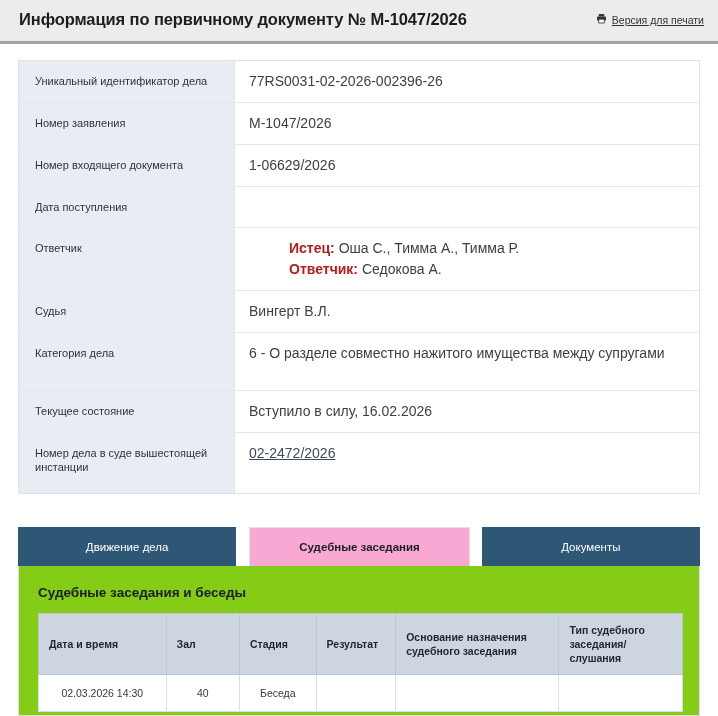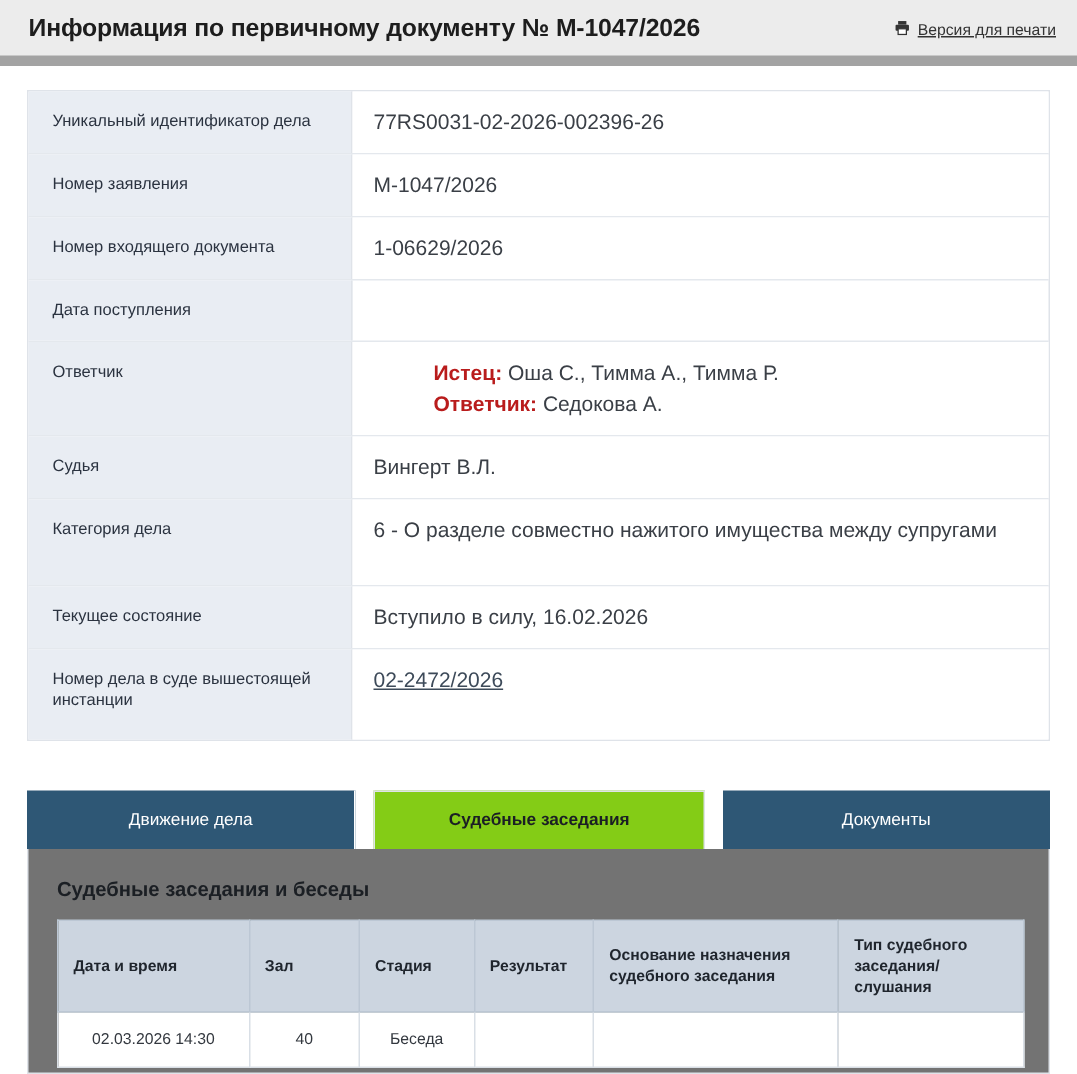--- a/index.html
+++ b/index.html
@@ -9,21 +9,21 @@
     background: #ffffff;
     font-family: "Liberation Sans", sans-serif;
     overflow: hidden;
   }
 
   
   .page-header {
     position: relative;
     height: 44px;
     background: #ececec;
-    border-bottom: 7px solid #a3a3a3;
+    border-bottom: 3px solid #a3a3a3;
   }
   .page-title {
     position: absolute;
     left: 19px; top: 10px;
     font-size: 16.5px;
     font-weight: bold;
     color: #1d1d1d;
     letter-spacing: -0.1px;
     white-space: nowrap;
   }
@@ -100,35 +100,35 @@
     align-items: center;
     justify-content: center;
     background: #2e5775;
     color: #ffffff;
     font-size: 11.5px;
     cursor: pointer;
     border-right: 1px solid #ffffff;
   }
   .tab:last-child { border-right: none; }
   .tab.active {
-    background: #84cc16;
+    background: #f9a8d4;
     color: #1b1f24;
     font-weight: bold;
     border-top: 1px solid #dfe3e9;
     border-left: 1px solid #dfe3e9;
     border-right: 1px solid #dfe3e9;
   }
 
   
   .tab-panel {
     position: absolute;
     left: 18px; top: 566px;
     width: 682px;
     height: 150px;
-    background: #737373;
+    background: #84cc16;
     border: 1px solid #dfe3e9;
     border-top: none;
     padding: 19px 19px 0 19px;
   }
   .panel-title {
     font-size: 13.5px;
     font-weight: bold;
     color: #1b1f24;
     margin-bottom: 13px;
   }

